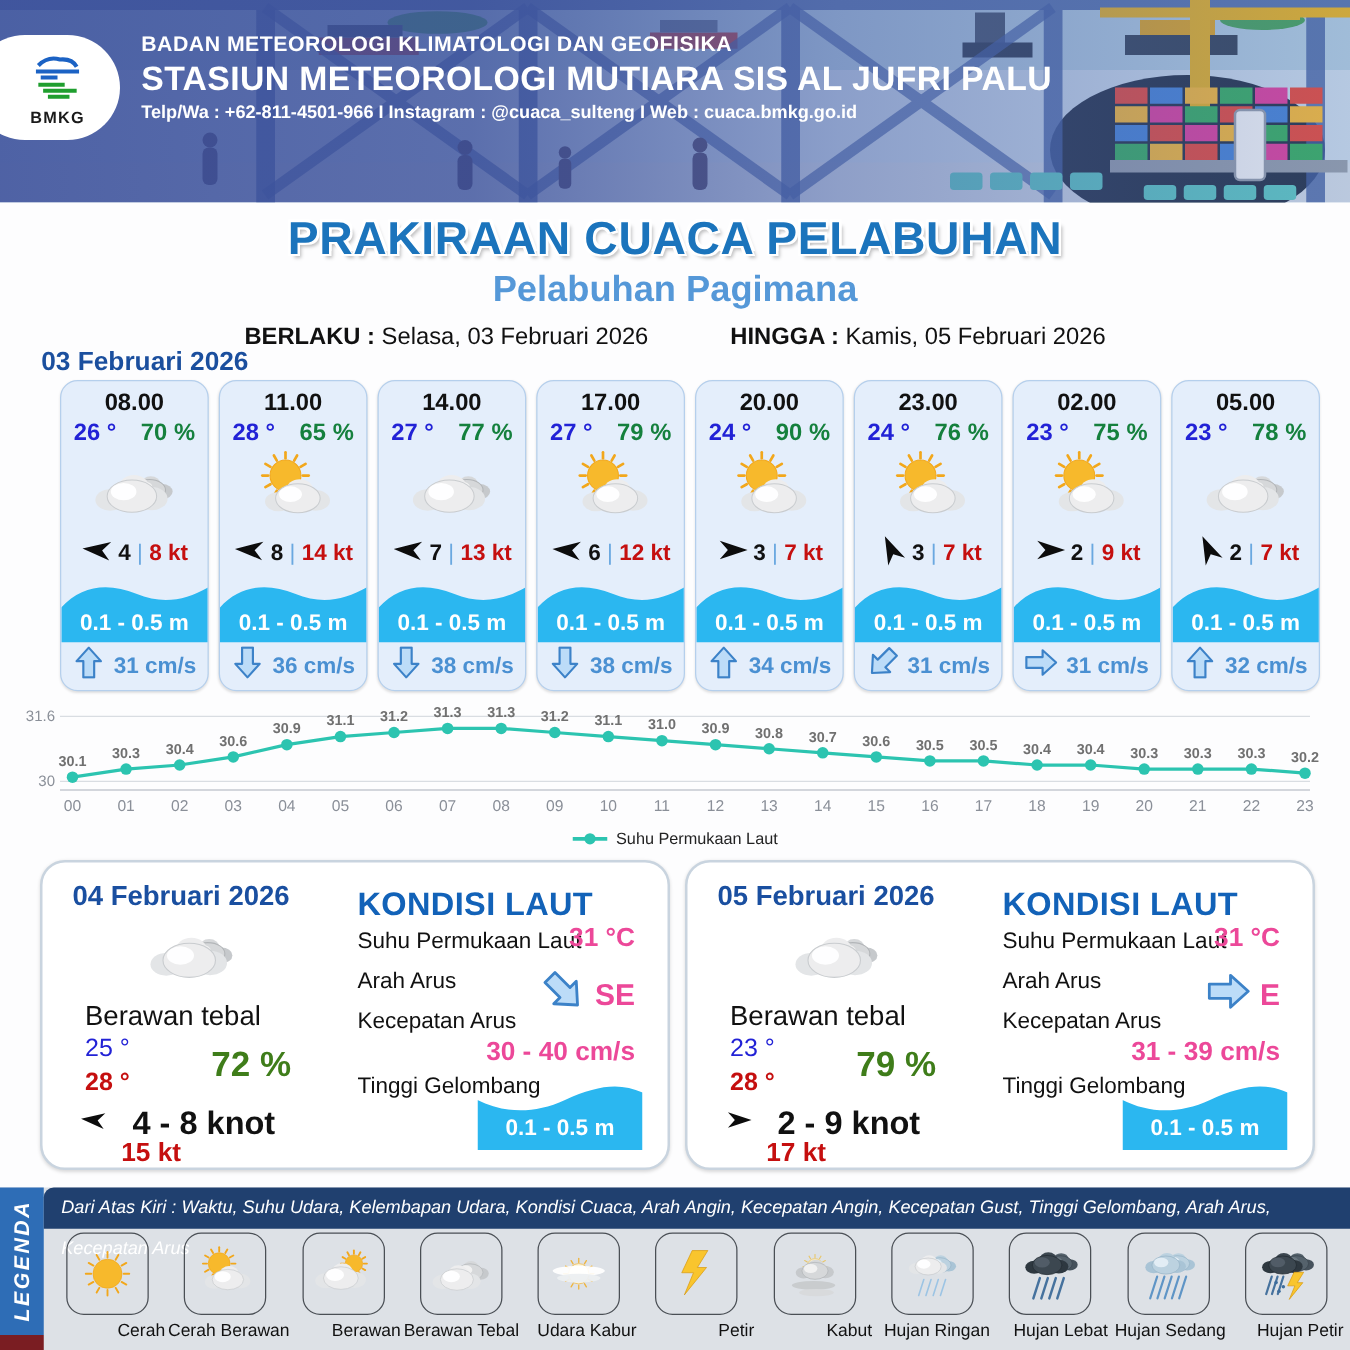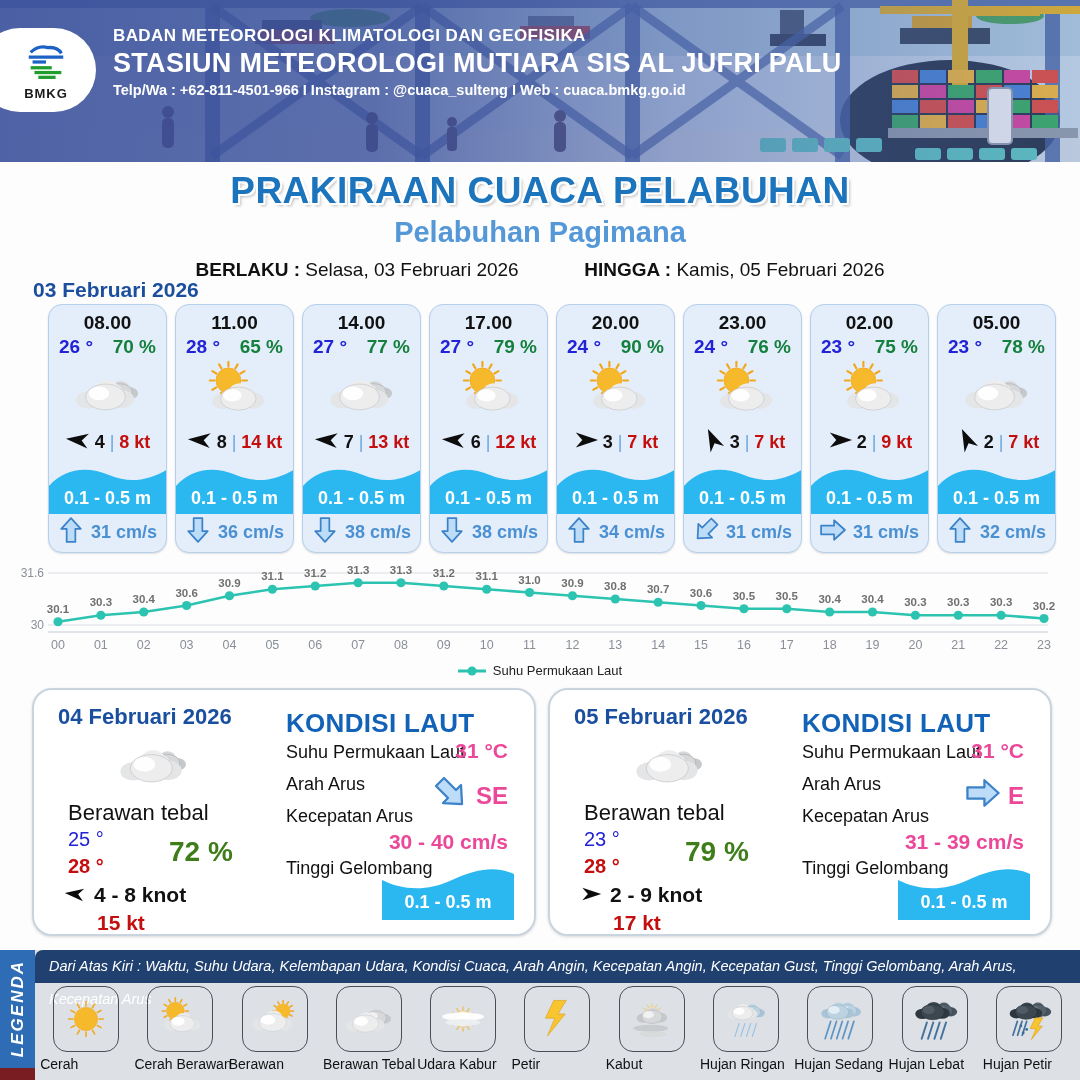--- a/index.html
+++ b/index.html
@@ -53,37 +53,37 @@
 
   
   .day-row{position:absolute;top:688px;left:32px;width:1020px;display:flex;gap:12px;}
   .dcard{position:relative;width:504px;height:248px;background:#fff;border:2px solid #c9d4df;border-radius:20px;box-shadow:0 1px 3px rgba(0,0,0,.15);}
   .ddate{position:absolute;left:24px;top:14px;font-size:22px;font-weight:bold;color:#1a4fa0;}
   .dicon{position:absolute;left:55px;top:38px;width:130px;height:70px;}
   .dcond{position:absolute;left:34px;top:110px;font-size:22px;color:#111;}
   .tmin{position:absolute;left:34px;top:138px;font-size:20px;font-weight:normal;color:#2222d6;}
   .tmax{position:absolute;left:34px;top:165px;font-size:20px;font-weight:bold;color:#c50f0f;}
   .dhum{position:absolute;left:103px;top:146px;font-size:28px;font-weight:bold;color:#3f7d1a;margin-left:32px;}
-  .dwind{position:absolute;left:30px;top:193px;display:flex;align-items:flex-start;gap:8px;font-size:21px;font-weight:bold;color:#111;}
+  .dwind{position:absolute;left:30px;top:193px;display:flex;align-items:center;gap:20px;font-size:26px;font-weight:bold;color:#111;}
   .dgust{position:absolute;left:63px;top:221px;font-size:21px;font-weight:bold;color:#c50f0f;}
   .sea-head{position:absolute;left:252px;top:18px;font-size:26px;font-weight:bold;color:#1262b8;letter-spacing:.3px;}
   .sl{position:absolute;left:252px;font-size:18px;color:#111;}
   .sv{position:absolute;right:26px;font-size:21px;font-weight:bold;color:#ec4899;text-align:right;}
   .dirwrap{display:flex;align-items:center;gap:8px;font-size:24px;}
   .dwave{position:absolute;right:20px;bottom:14px;width:132px;height:62px;}
   .dwave .wave-text{bottom:7px;font-size:18px;}
 
   
   .legend{position:absolute;top:950px;left:0;width:1080px;height:130px;background:#dde1e6;}
   .legend-strip{position:absolute;left:0;top:0;width:35px;height:118px;background:#2e6db6;display:flex;align-items:center;justify-content:center;}
   .legend-strip span{writing-mode:vertical-rl;transform:rotate(180deg);color:#fff;font-weight:bold;font-style:italic;font-size:17px;letter-spacing:2px;}
   .legend-strip-foot{position:absolute;left:0;top:118px;width:35px;height:12px;background:#7a1d22;}
   .legend-desc{position:absolute;left:35px;top:0;width:1045px;height:33px;background:#20406f;color:#fff;font-style:italic;font-size:14.5px;line-height:33px;padding-left:14px;border-top-left-radius:8px;}
   .legend-items{position:absolute;left:35px;top:36px;width:1045px;display:flex;justify-content:space-around;padding:0 4px;}
-  .litem{width:92px;text-align:left;}
+  .litem{width:92px;text-align:right;}
   .libox{width:66px;height:66px;border:1.6px solid #4a4f55;border-radius:14px;margin:0 auto;display:flex;align-items:center;justify-content:center;}
   .lilabel{font-size:14px;color:#111;margin-top:4px;white-space:nowrap;}
 </style>
 </head>
 <body>
 
 <div class="page">
 
   <header>
     <svg class="hbg" width="1080" height="162" viewBox="0 0 1080 162">
@@ -1037,20 +1037,46 @@
               <line x1="68" y1="48" x2="60.96" y2="70" stroke="#9cc4e4" stroke-width="2.2" stroke-linecap="round"></line>
             </svg>
           </div>
       <div class="lilabel">Hujan Ringan</div>
     </div>
 
     <div class="litem">
       <div class="libox">
             <svg width="58" height="48" viewBox="0 0 100 80">
               <g>
+    <ellipse cx="49.3" cy="28.52" rx="10.08" ry="7.28" fill="#46525c"></ellipse>
+    <ellipse cx="77.3" cy="27.68" rx="10.92" ry="7.840000000000001" fill="#46525c"></ellipse>
+    <ellipse cx="65.4" cy="19.7" rx="10.08" ry="8.12" fill="#55626c"></ellipse>
+    <ellipse cx="64" cy="26" rx="16.8" ry="10.92" fill="#55626c" stroke="#39444d" stroke-width="1"></ellipse>
+    <ellipse cx="58.4" cy="22.92" rx="8.68" ry="5.88" fill="#6a7781" opacity="0.95"></ellipse>
+  </g>
+              <g>
+    <ellipse cx="28.15" cy="31.06" rx="12.24" ry="8.84" fill="#2e3840"></ellipse>
+    <ellipse cx="62.15" cy="30.04" rx="13.26" ry="9.520000000000001" fill="#2e3840"></ellipse>
+    <ellipse cx="47.7" cy="20.35" rx="12.24" ry="9.86" fill="#3c4750"></ellipse>
+    <ellipse cx="46" cy="28" rx="20.4" ry="13.26" fill="#3c4750" stroke="#232b32" stroke-width="1"></ellipse>
+    <ellipse cx="39.2" cy="24.259999999999998" rx="10.54" ry="7.14" fill="#525e68" opacity="0.95"></ellipse>
+  </g>
+              <line x1="36" y1="46" x2="27.04" y2="74" stroke="#46729e" stroke-width="3.4" stroke-linecap="round"></line>
+              <line x1="47" y1="46" x2="38.04" y2="74" stroke="#46729e" stroke-width="3.4" stroke-linecap="round"></line>
+              <line x1="58" y1="46" x2="49.04" y2="74" stroke="#46729e" stroke-width="3.4" stroke-linecap="round"></line>
+              <line x1="69" y1="46" x2="60.04" y2="74" stroke="#46729e" stroke-width="3.4" stroke-linecap="round"></line>
+            </svg>
+          </div>
+      <div class="lilabel">Hujan Lebat</div>
+    </div>
+
+    <div class="litem">
+      <div class="libox">
+            <svg width="58" height="48" viewBox="0 0 100 80">
+              <g>
     <ellipse cx="47.3" cy="28.52" rx="10.08" ry="7.28" fill="#a9c4d6"></ellipse>
     <ellipse cx="75.3" cy="27.68" rx="10.92" ry="7.840000000000001" fill="#a9c4d6"></ellipse>
     <ellipse cx="63.4" cy="19.7" rx="10.08" ry="8.12" fill="#bcd2e0"></ellipse>
     <ellipse cx="62" cy="26" rx="16.8" ry="10.92" fill="#bcd2e0" stroke="#97b4c8" stroke-width="1"></ellipse>
     <ellipse cx="56.4" cy="22.92" rx="8.68" ry="5.88" fill="#e4eef5" opacity="0.95"></ellipse>
   </g>
               <g>
     <ellipse cx="29.2" cy="30.88" rx="11.52" ry="8.32" fill="#a9c4d6"></ellipse>
     <ellipse cx="61.2" cy="29.92" rx="12.48" ry="8.96" fill="#a9c4d6"></ellipse>
     <ellipse cx="47.6" cy="20.8" rx="11.52" ry="9.28" fill="#bcd2e0"></ellipse>
@@ -1058,46 +1084,20 @@
     <ellipse cx="39.6" cy="24.48" rx="9.92" ry="6.72" fill="#e4eef5" opacity="0.95"></ellipse>
   </g>
               <line x1="34" y1="44" x2="24.4" y2="74" stroke="#5f95c6" stroke-width="3" stroke-linecap="round"></line>
               <line x1="44" y1="44" x2="34.4" y2="74" stroke="#5f95c6" stroke-width="3" stroke-linecap="round"></line>
               <line x1="54" y1="44" x2="44.4" y2="74" stroke="#5f95c6" stroke-width="3" stroke-linecap="round"></line>
               <line x1="64" y1="44" x2="54.4" y2="74" stroke="#5f95c6" stroke-width="3" stroke-linecap="round"></line>
               <line x1="74" y1="44" x2="64.4" y2="74" stroke="#5f95c6" stroke-width="3" stroke-linecap="round"></line>
             </svg>
           </div>
       <div class="lilabel">Hujan Sedang</div>
-    </div>
-
-    <div class="litem">
-      <div class="libox">
-            <svg width="58" height="48" viewBox="0 0 100 80">
-              <g>
-    <ellipse cx="49.3" cy="28.52" rx="10.08" ry="7.28" fill="#46525c"></ellipse>
-    <ellipse cx="77.3" cy="27.68" rx="10.92" ry="7.840000000000001" fill="#46525c"></ellipse>
-    <ellipse cx="65.4" cy="19.7" rx="10.08" ry="8.12" fill="#55626c"></ellipse>
-    <ellipse cx="64" cy="26" rx="16.8" ry="10.92" fill="#55626c" stroke="#39444d" stroke-width="1"></ellipse>
-    <ellipse cx="58.4" cy="22.92" rx="8.68" ry="5.88" fill="#6a7781" opacity="0.95"></ellipse>
-  </g>
-              <g>
-    <ellipse cx="28.15" cy="31.06" rx="12.24" ry="8.84" fill="#2e3840"></ellipse>
-    <ellipse cx="62.15" cy="30.04" rx="13.26" ry="9.520000000000001" fill="#2e3840"></ellipse>
-    <ellipse cx="47.7" cy="20.35" rx="12.24" ry="9.86" fill="#3c4750"></ellipse>
-    <ellipse cx="46" cy="28" rx="20.4" ry="13.26" fill="#3c4750" stroke="#232b32" stroke-width="1"></ellipse>
-    <ellipse cx="39.2" cy="24.259999999999998" rx="10.54" ry="7.14" fill="#525e68" opacity="0.95"></ellipse>
-  </g>
-              <line x1="36" y1="46" x2="27.04" y2="74" stroke="#46729e" stroke-width="3.4" stroke-linecap="round"></line>
-              <line x1="47" y1="46" x2="38.04" y2="74" stroke="#46729e" stroke-width="3.4" stroke-linecap="round"></line>
-              <line x1="58" y1="46" x2="49.04" y2="74" stroke="#46729e" stroke-width="3.4" stroke-linecap="round"></line>
-              <line x1="69" y1="46" x2="60.04" y2="74" stroke="#46729e" stroke-width="3.4" stroke-linecap="round"></line>
-            </svg>
-          </div>
-      <div class="lilabel">Hujan Lebat</div>
     </div>
 
     <div class="litem">
       <div class="libox">
             <svg width="58" height="48" viewBox="0 0 100 80">
               <g>
     <ellipse cx="49.3" cy="28.52" rx="10.08" ry="7.28" fill="#46525c"></ellipse>
     <ellipse cx="77.3" cy="27.68" rx="10.92" ry="7.840000000000001" fill="#46525c"></ellipse>
     <ellipse cx="65.4" cy="19.7" rx="10.08" ry="8.12" fill="#55626c"></ellipse>
     <ellipse cx="64" cy="26" rx="16.8" ry="10.92" fill="#55626c" stroke="#39444d" stroke-width="1"></ellipse>

